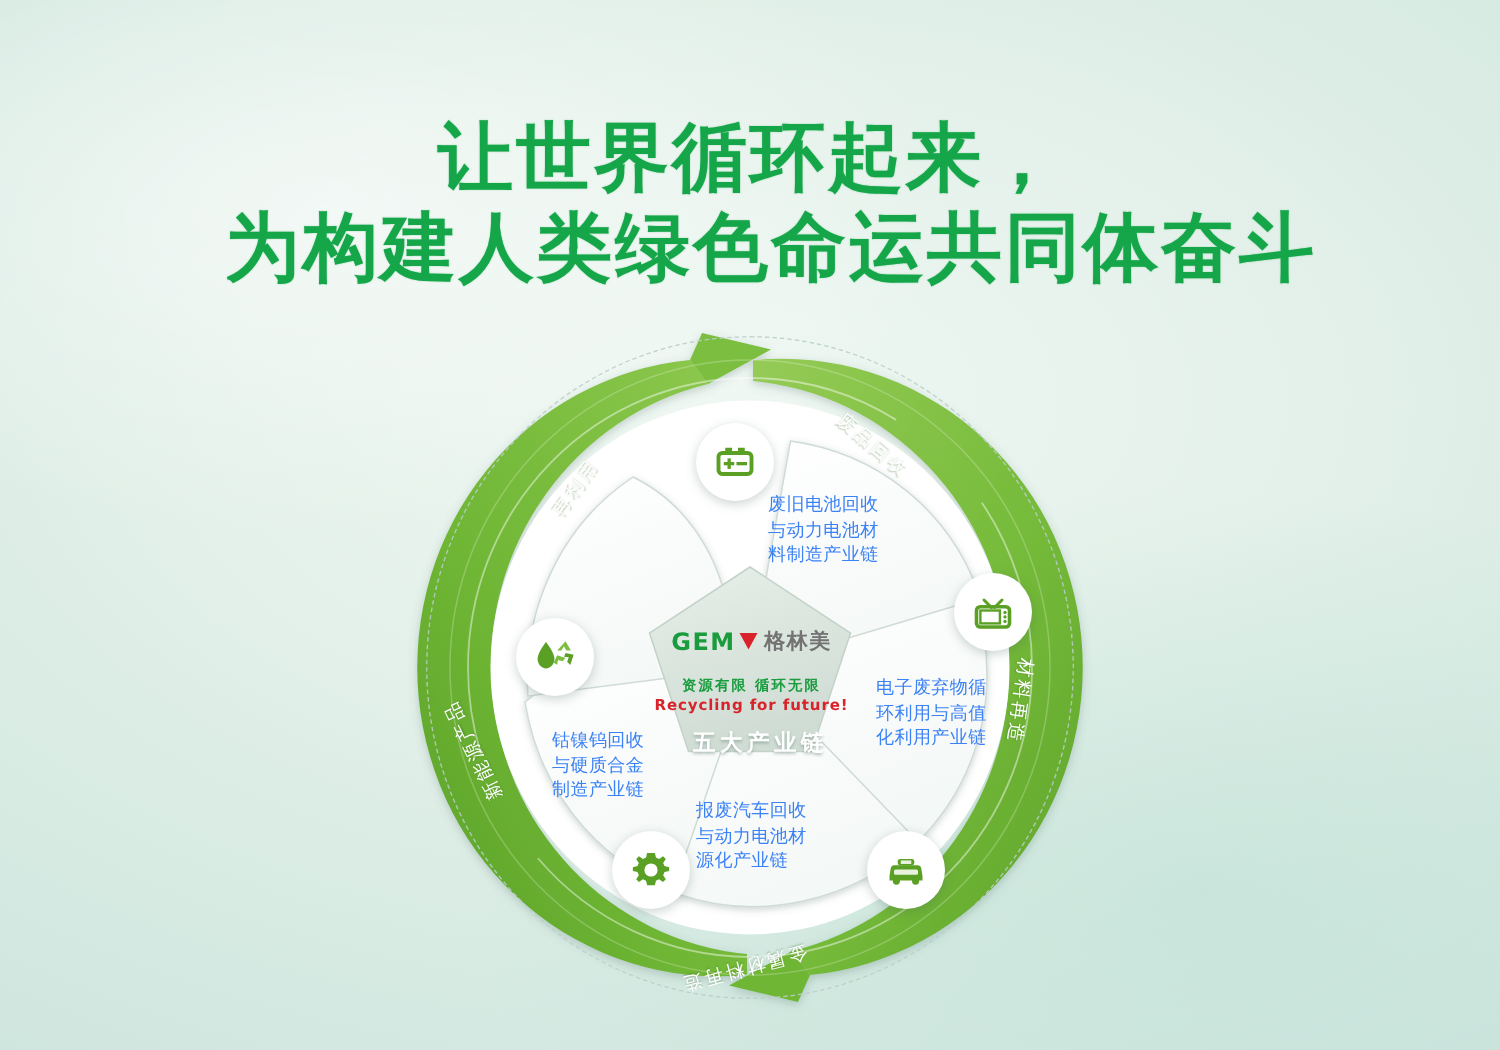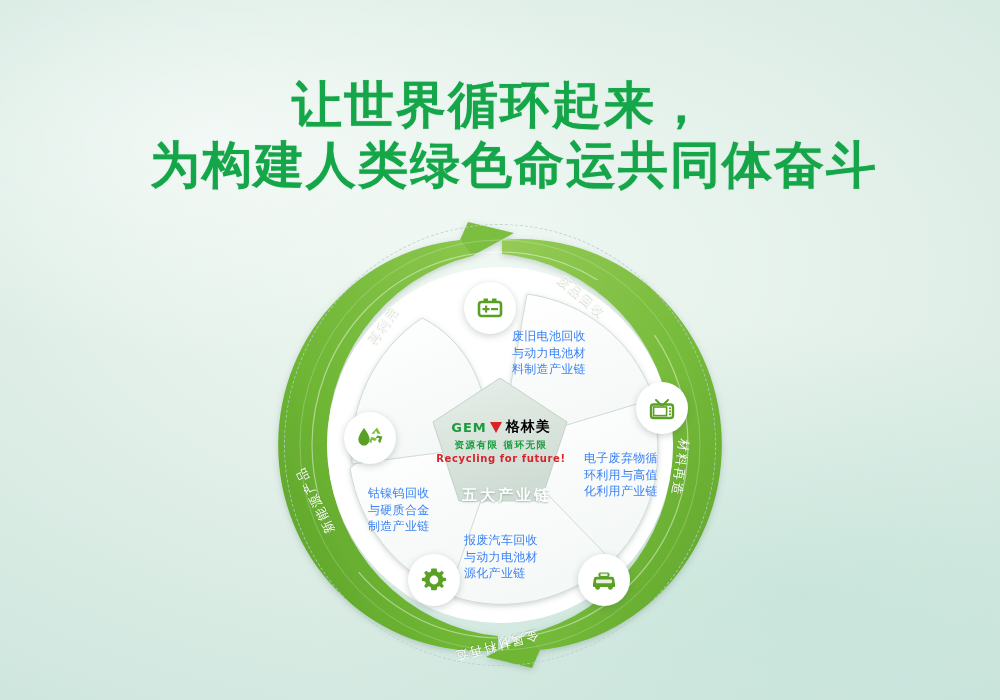--- a/index.html
+++ b/index.html
@@ -93,33 +93,33 @@
   
   .center-logo {
     position:absolute;
     z-index:10;
     left:186px; top:208px;
     width:150px; text-align:center;
   }
   .logo-row { display:flex; align-items:center; justify-content:center; gap:3px; }
   .logo-gem {
     font-family:"DejaVu Sans","Liberation Sans",sans-serif;
-    font-weight:bold; font-size:13px; letter-spacing:1px; color:#1a9c3e;
+    font-weight:bold; font-size:16px; letter-spacing:1px; color:#1a9c3e;
   }
   .logo-tri {
     width:0;height:0;
     border-left:6px solid transparent;
     border-right:6px solid transparent;
     border-top:11px solid #d8232a;
     margin:0 1px 0 0;
   }
-  .logo-cn { font-size:14px; font-weight:bold; color:#000000; letter-spacing:1px;
+  .logo-cn { font-size:14px; font-weight:bold; color:#737373; letter-spacing:1px;
              font-family:"DejaVu Sans","Liberation Sans",sans-serif; }
   .logo-slogan {
-    margin-top:3px; font-size:9.5px; color:#1a9c3e; letter-spacing:1.5px; font-weight:bold;
+    margin-top:14px; font-size:9.5px; color:#1a9c3e; letter-spacing:1.5px; font-weight:bold;
     font-family:"DejaVu Sans","Liberation Sans",sans-serif;
   }
   .logo-en {
     margin-top:1px; font-size:10px; color:#d8232a; font-weight:bold; letter-spacing:.6px;
     font-family:"DejaVu Sans","Liberation Sans",sans-serif;
   }
   .center-sub {
     position:absolute; z-index:10;
     left:186px; top:276px; width:150px; text-align:center;
     font-size:15px; letter-spacing:3px; color:#ffffff; font-weight:bold;

